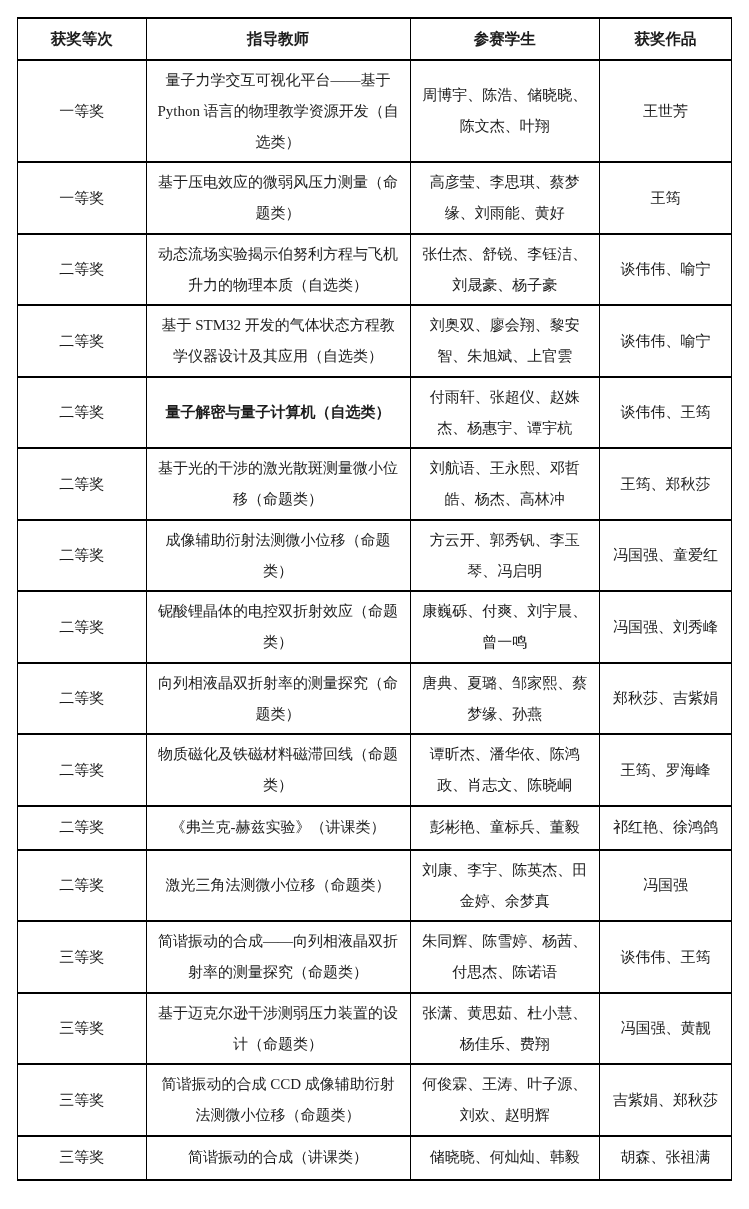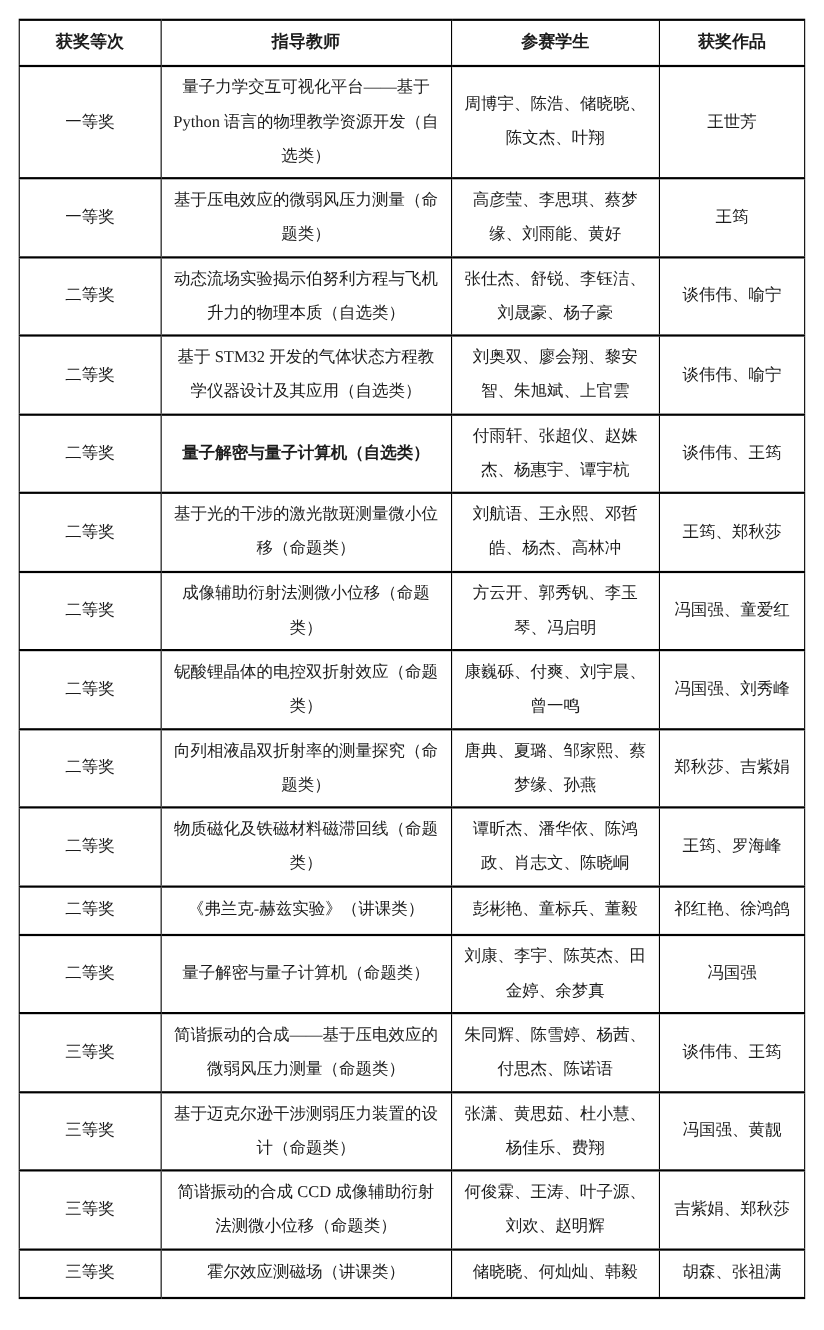--- a/index.html
+++ b/index.html
@@ -127,42 +127,42 @@
         <td>王筠、罗海峰</td>
       </tr>
       <tr>
         <td>二等奖</td>
         <td>《弗兰克-赫兹实验》（讲课类）</td>
         <td>彭彬艳、童标兵、董毅</td>
         <td>祁红艳、徐鸿鸽</td>
       </tr>
       <tr>
         <td>二等奖</td>
-        <td>量子解密与量子计算机（命题类）</td>
+        <td>激光三角法测微小位移（命题类）</td>
         <td>刘康、李宇、陈英杰、田金婷、余梦真</td>
         <td>冯国强</td>
       </tr>
       <tr>
         <td>三等奖</td>
-        <td>简谐振动的合成——基于压电效应的微弱风压力测量（命题类）</td>
+        <td>简谐振动的合成——向列相液晶双折射率的测量探究（命题类）</td>
         <td>朱同辉、陈雪婷、杨茜、付思杰、陈诺语</td>
         <td>谈伟伟、王筠</td>
       </tr>
       <tr>
         <td>三等奖</td>
         <td>基于迈克尔逊干涉测弱压力装置的设计（命题类）</td>
         <td>张潇、黄思茹、杜小慧、杨佳乐、费翔</td>
         <td>冯国强、黄靓</td>
       </tr>
       <tr>
         <td>三等奖</td>
         <td>简谐振动的合成 CCD 成像辅助衍射法测微小位移（命题类）</td>
         <td>何俊霖、王涛、叶子源、刘欢、赵明辉</td>
         <td>吉紫娟、郑秋莎</td>
       </tr>
       <tr>
         <td>三等奖</td>
-        <td>霍尔效应测磁场（讲课类）</td>
+        <td>简谐振动的合成（讲课类）</td>
         <td>储晓晓、何灿灿、韩毅</td>
         <td>胡森、张祖满</td>
       </tr>
     </tbody>
 </table>
 
 </body></html>

